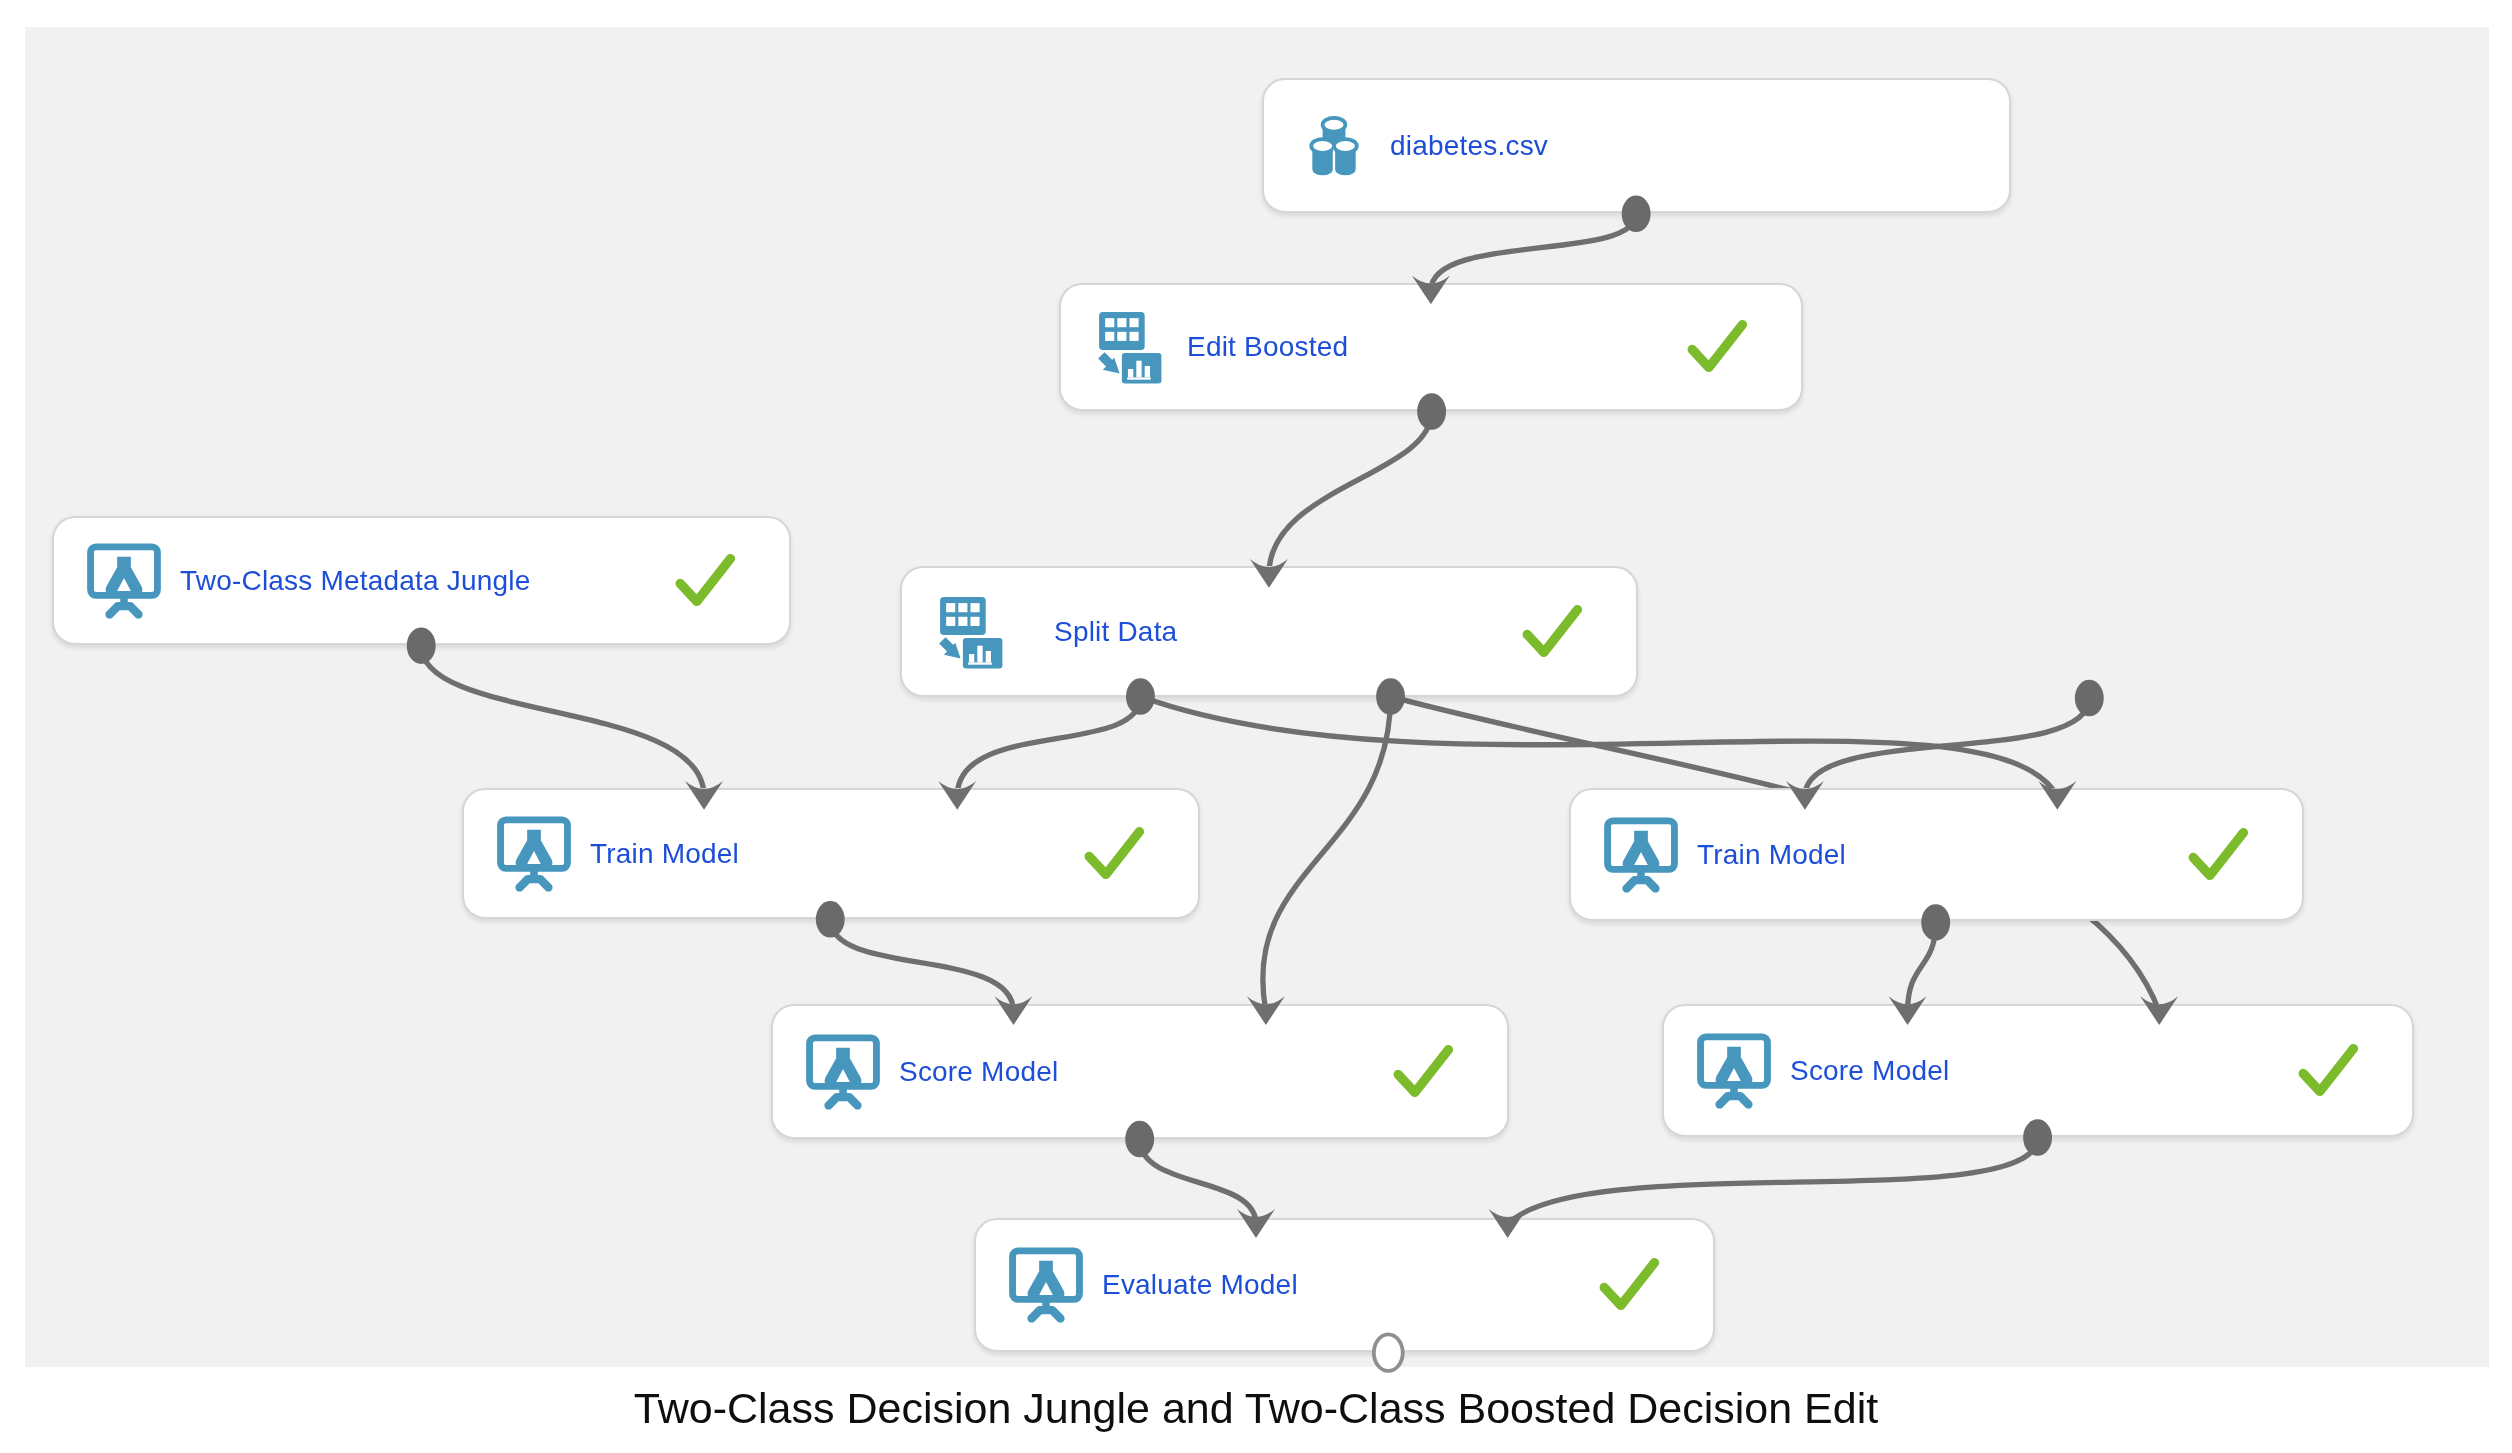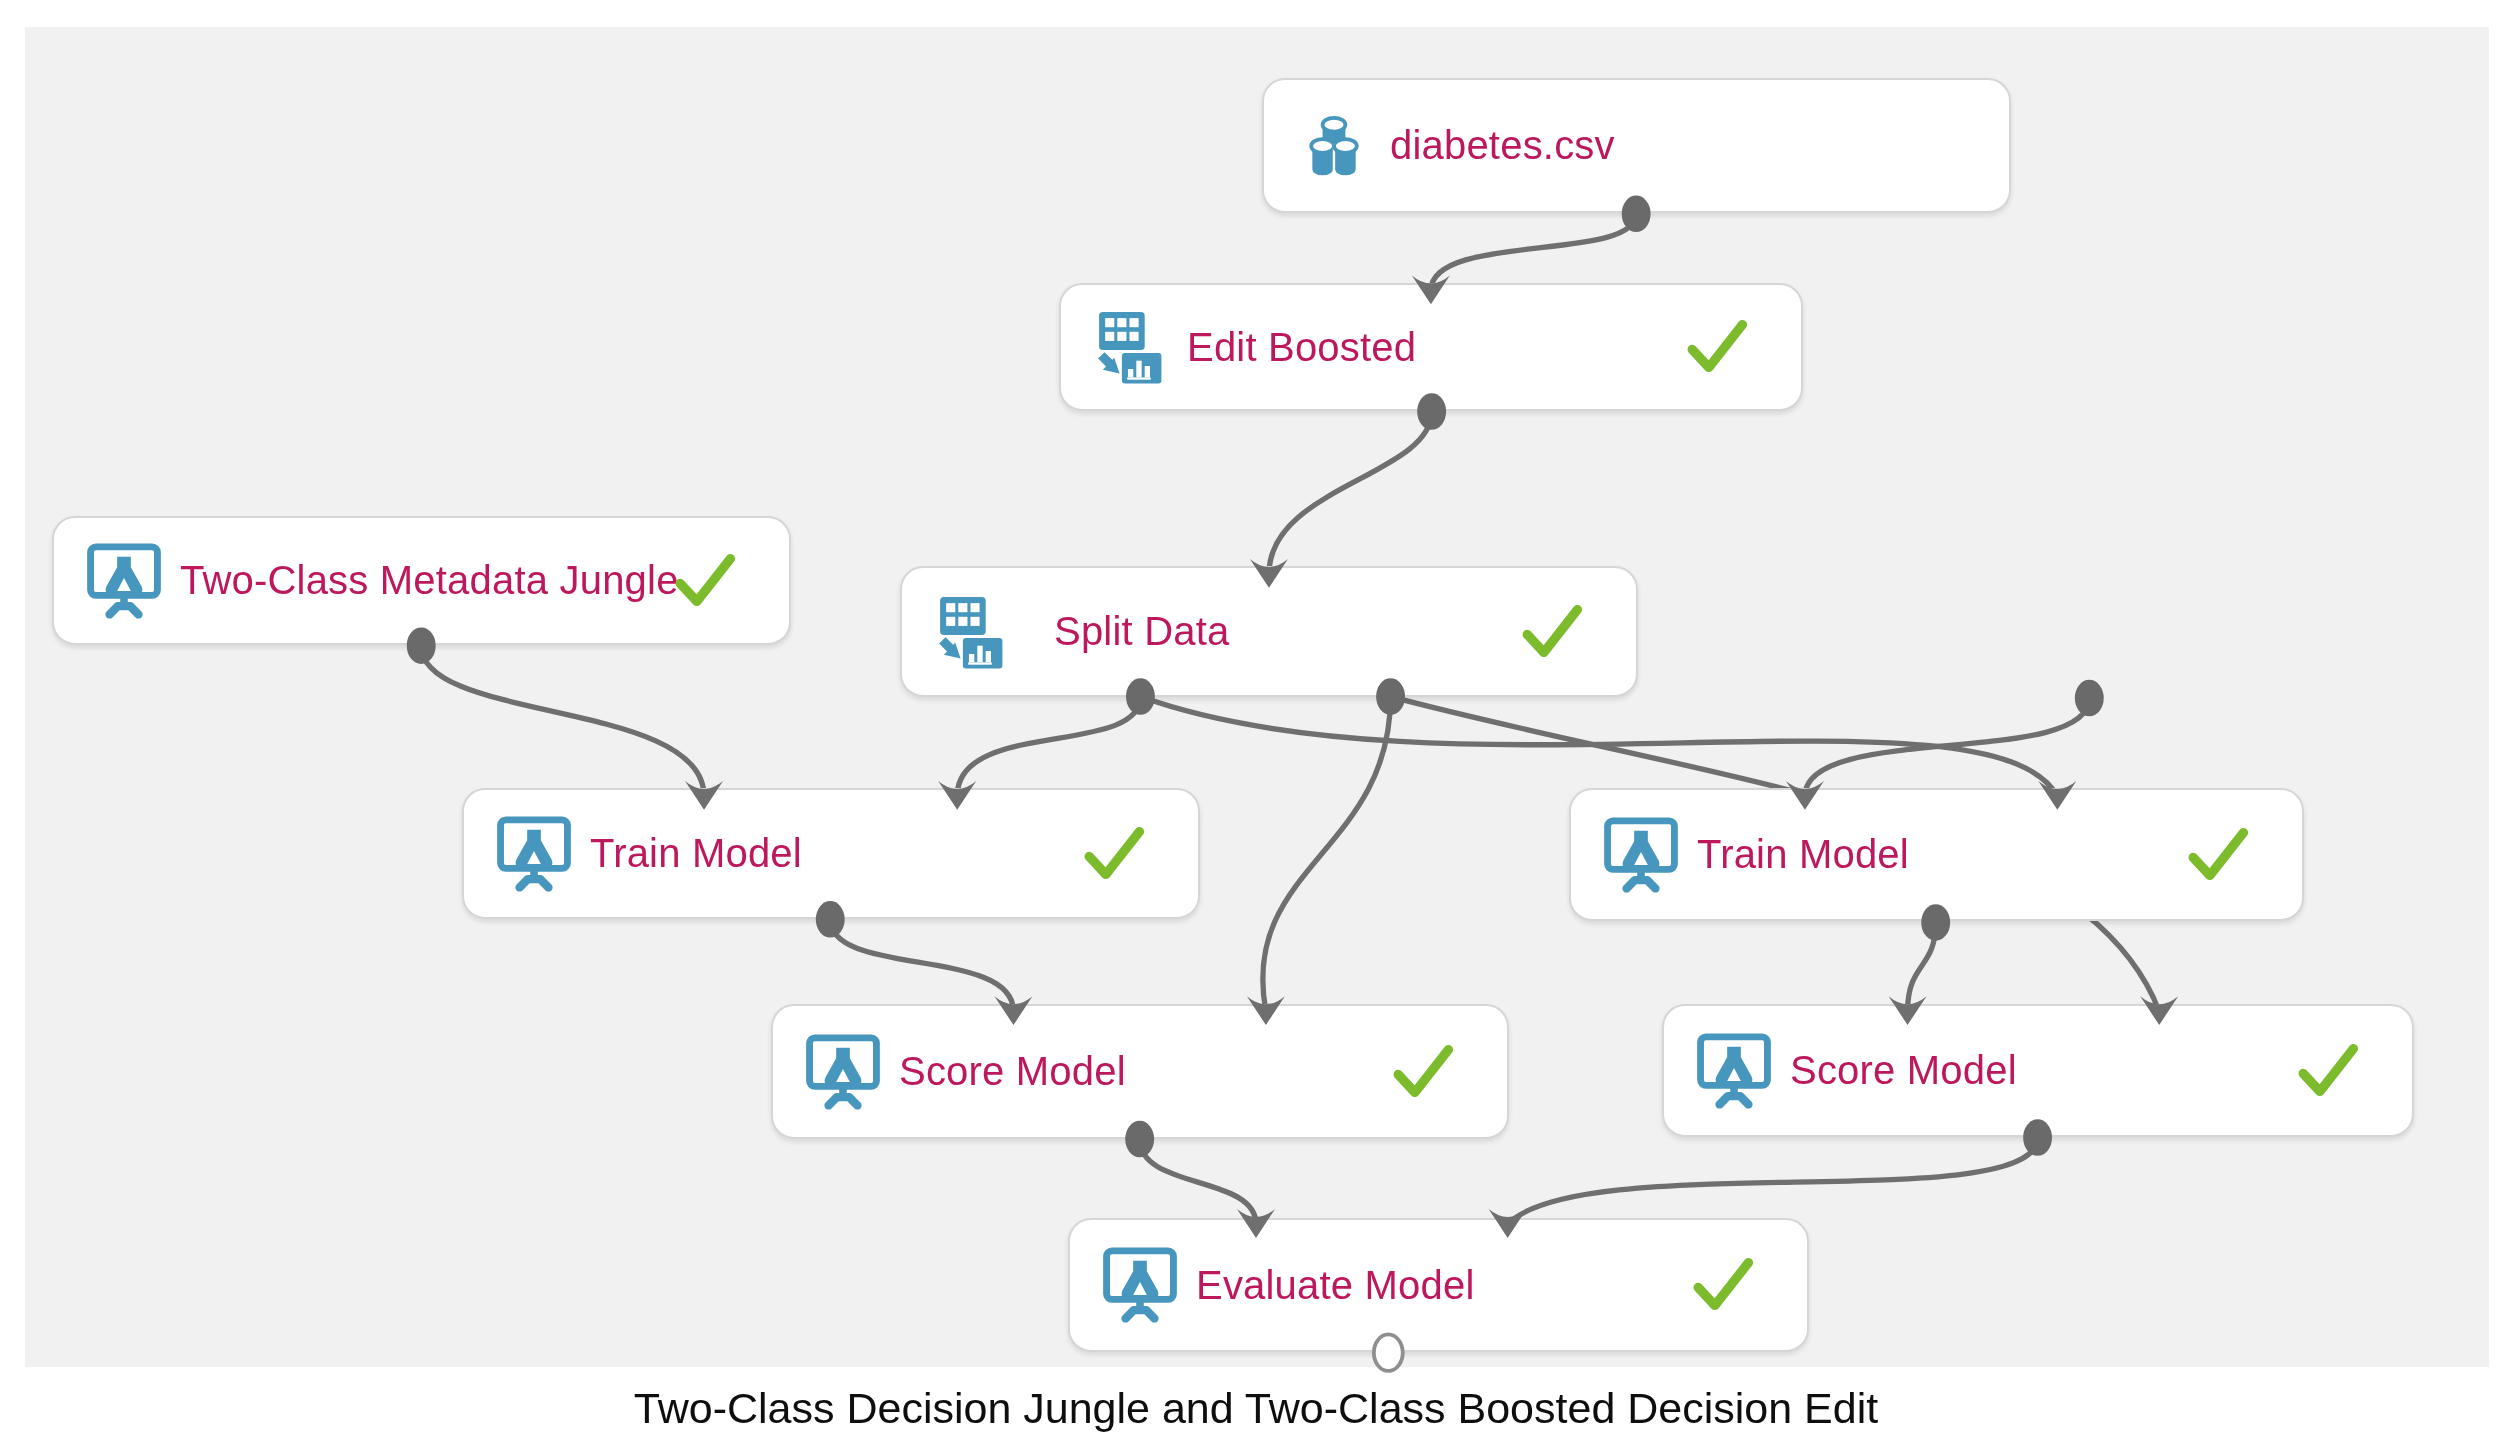--- a/index.html
+++ b/index.html
@@ -7,21 +7,21 @@
   #page{position:relative;width:2512px;height:1454px;background:#ffffff;}
   #canvas{position:absolute;left:25px;top:27px;width:2464px;height:1340px;background:#f1f1f1;z-index:0;}
   svg.layer{position:absolute;left:0;top:0;width:2512px;height:1454px;pointer-events:none;}
   #edges-svg{z-index:1;}
   #nodes-layer{position:absolute;left:0;top:0;width:2512px;height:1454px;z-index:2;}
   #overlay-svg{z-index:3;}
   .node{position:absolute;background:#ffffff;border:2.3px solid #d6d6d6;border-radius:23px;
         box-shadow:0 3px 5.3px rgba(0,0,0,.10);display:flex;align-items:center;box-sizing:border-box;}
   .icon{width:76px;height:76px;margin-left:32px;flex:0 0 auto;display:block;}
   .icon svg{width:100%;height:100%;display:block;}
-  .label{margin-left:18px;font-size:40px;color:#be185d;letter-spacing:0.2px;white-space:nowrap;}
+  .label{margin-left:18px;font-size:28px;color:#1d4ed8;letter-spacing:0.2px;white-space:nowrap;}
   .check{position:absolute;right:53px;top:50%;transform:translateY(-50%);width:62px;height:62px;}
   .check svg{width:100%;height:100%;display:block;}
   .edge{fill:none;stroke:#6f6f6f;stroke-width:7;stroke-linecap:round;}
   .arrowhead{fill:#6f6f6f;}
   .port{fill:#6a6a6a;}
   .port.open{fill:#ffffff;stroke:#8f8f8f;stroke-width:5;}
   #caption{position:absolute;left:0;width:100%;top:1384px;text-align:center;
            font-size:43px;color:#0e0e0e;}
 </style>
 </head>
@@ -188,21 +188,21 @@
             <path d="M31 94 l11 -11 h16 l11 11" fill="none" stroke="#4796BD" stroke-width="11" stroke-linecap="round" stroke-linejoin="round"></path>
           </svg>
         </span>
     <span class="label">Score Model</span>
     <span class="check">
           <svg viewBox="0 0 100 100">
             <polyline points="10,54 37,83 91,14" fill="none" stroke="#7CBB2C" stroke-width="15" stroke-linecap="round" stroke-linejoin="round"></polyline>
           </svg>
         </span>
   </div>
-      <div class="node" style="left: 1068px; top: 1218px; width: 741px; height: 134px;">
+      <div class="node" style="left: 974px; top: 1218px; width: 741px; height: 134px;">
     <span class="icon">
           <svg viewBox="0 0 100 100">
             <rect x="6" y="5" width="88" height="64" rx="7" fill="#fff" stroke="#4796BD" stroke-width="9"></rect>
             <path d="M41 18 h18 v14 l14 25 c3.5 6.5 -1 14 -9 14 H36 c-8 0 -12.5 -7.5 -9 -14 l14 -25 Z" fill="#4796BD"></path>
             <path d="M50 46 l9 17 h-18 Z" fill="#fff"></path>
             <rect x="45" y="69" width="10" height="15" fill="#4796BD"></rect>
             <path d="M31 94 l11 -11 h16 l11 11" fill="none" stroke="#4796BD" stroke-width="11" stroke-linecap="round" stroke-linejoin="round"></path>
           </svg>
         </span>
     <span class="label">Evaluate Model</span>

